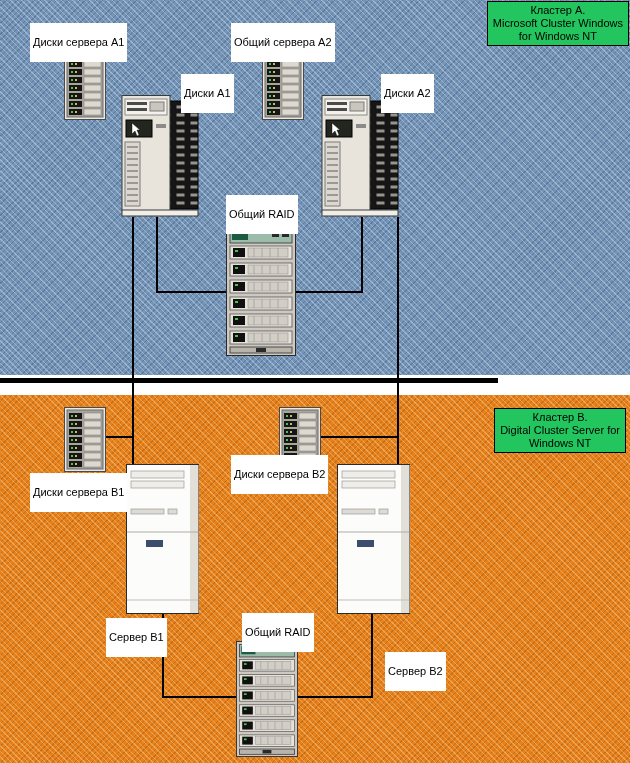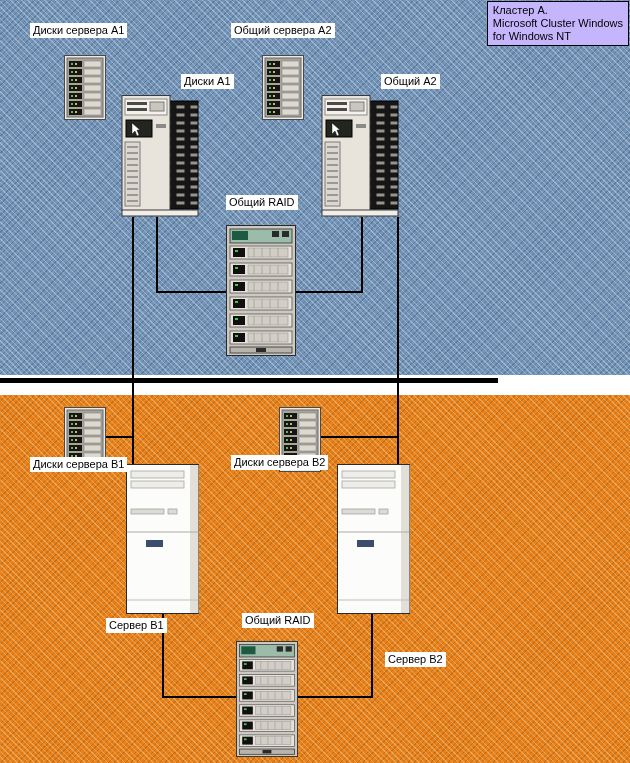--- a/index.html
+++ b/index.html
@@ -12,24 +12,24 @@
       repeating-linear-gradient(45deg,rgba(255,255,255,.30) 0 1px,rgba(255,255,255,0) 1px 4px),
       repeating-linear-gradient(135deg,rgba(25,55,95,.28) 0 1px,rgba(0,0,0,0) 1px 4px);}
   .bg-b{top:395px;height:368px;
     background-color:#e6811b;
     background-image:
       repeating-linear-gradient(45deg,rgba(255,235,190,.34) 0 1px,rgba(255,255,255,0) 1px 4px),
       repeating-linear-gradient(135deg,rgba(125,60,0,.28) 0 1px,rgba(0,0,0,0) 1px 4px);}
   .line{position:absolute;background:#000;}
   .bus{position:absolute;left:0;top:378px;width:498px;height:5px;background:#000;}
   .node{position:absolute;line-height:0;}
-  .label{position:absolute;background:#fff;font-size:11px;line-height:15px;padding:0 3px;
+  .label{position:absolute;background:#fff;font-size:11px;line-height:15px;padding:12px 3px;
          white-space:nowrap;z-index:5;}
-  .title-box{position:absolute;background:#c4b5fd;border:1px solid #000;font-size:11px;line-height:13px;
-         padding:2px 5px;z-index:5;}
+  .title-box{position:absolute;background:#22c55e;border:1px solid #000;font-size:11px;line-height:13px;
+         text-align:center;padding:2px 5px;z-index:5;}
   .title-box div{white-space:nowrap;}
 </style>
 </head>
 <body>
 
 <div class="canvas">
 
   <div class="bg bg-a" style="background-color: rgb(116, 149, 184);"></div>
   <div class="bg bg-b" style="background-color: rgb(230, 129, 27);"></div>
 
@@ -479,29 +479,34 @@
           <line x1="52" y1="2" x2="52" y2="11" stroke="#9a9a9a" stroke-width="0.7"></line>
         </g>
       <rect x="4" y="122" width="62" height="6" fill="#b8b4ac" stroke="#4a4a4a"></rect>
       <rect x="30" y="123" width="10" height="4" fill="#2a2a2a"></rect>
     </svg>
   </div>
 
   <div class="label" style="left:30px;top:23px">Диски сервера A1</div>
   <div class="label" style="left:231px;top:23px">Общий сервера A2</div>
   <div class="label" style="left:181px;top:74px">Диски A1</div>
-  <div class="label" style="left:381px;top:74px">Общий A2</div>
+  <div class="label" style="left:381px;top:74px">Диски A2</div>
   <div class="label" style="left:226px;top:195px">Общий RAID</div>
 
-  <div class="label" style="left:30px;top:457px">Диски сервера B1</div>
+  <div class="label" style="left:30px;top:473px">Диски сервера B1</div>
   <div class="label" style="left:231px;top:455px">Диски сервера B2</div>
   <div class="label" style="left:106px;top:618px">Сервер B1</div>
   <div class="label" style="left:385px;top:652px">Сервер B2</div>
   <div class="label" style="left:242px;top:613px">Общий RAID</div>
 
   <div class="title-box" style="right:1px;top:1px">
     <div>Кластер A.</div>
     <div>Microsoft Cluster Windows</div>
     <div>for Windows NT</div>
   </div>
 
+  <div class="title-box" style="right:4px;top:408px">
+    <div>Кластер B.</div>
+    <div>Digital Cluster Server for</div>
+    <div>Windows NT</div>
+  </div>
 
 </div>
 
 </body></html>

